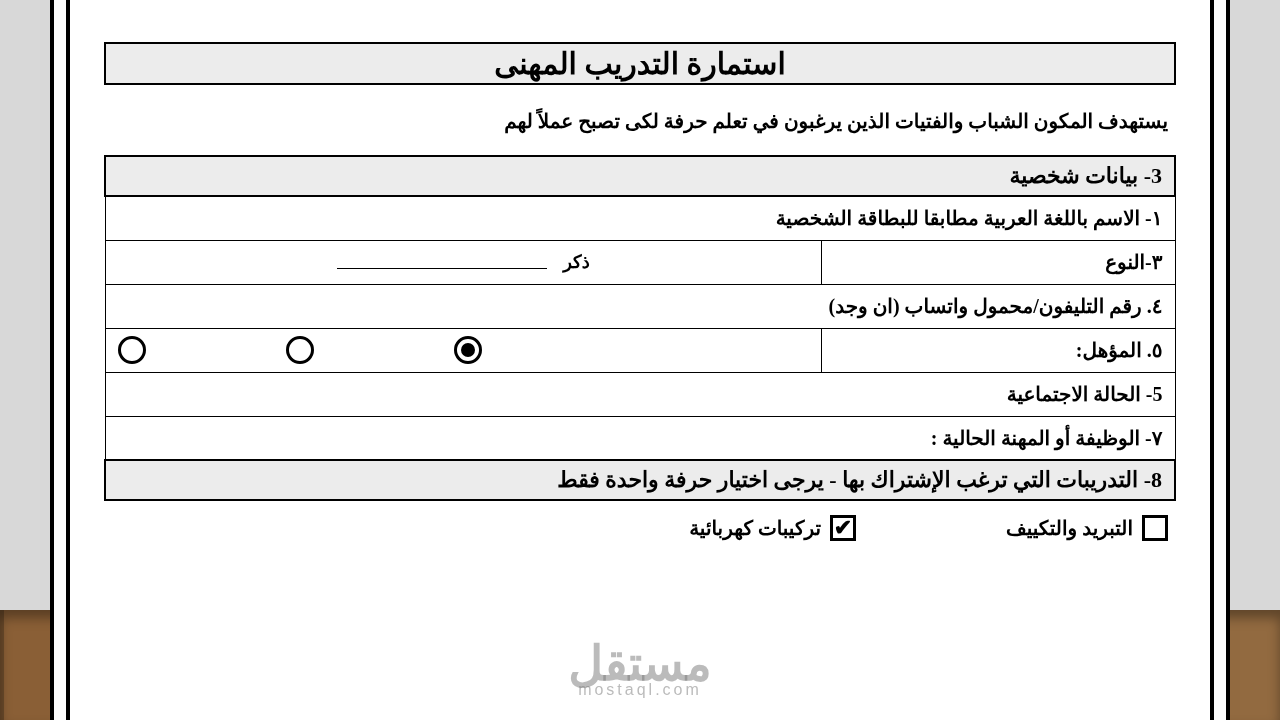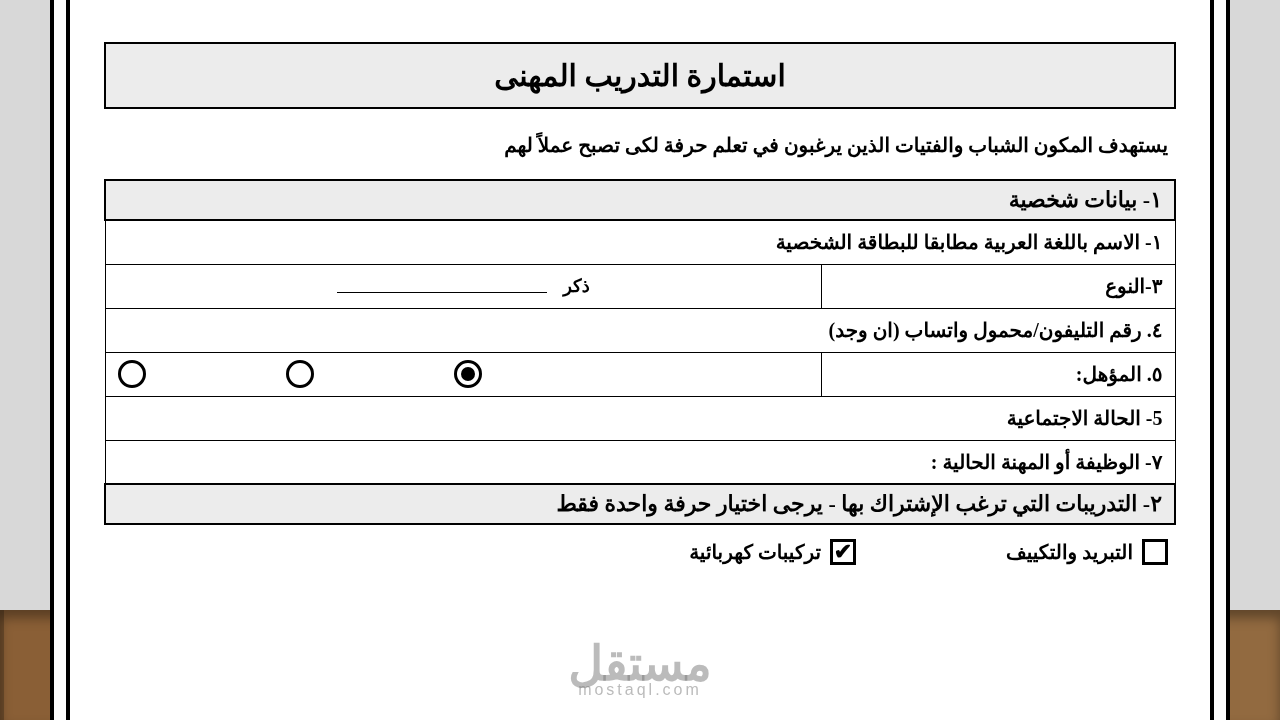--- a/index.html
+++ b/index.html
@@ -35,21 +35,21 @@
   .side-accent-l, .side-accent-r {
     position: absolute; top: 0; bottom: 0; width: 4px; background: #000;
   }
   .side-accent-l { left: 12px; }
   .side-accent-r { right: 12px; }
 
   .title-box {
     border: 2px solid #000;
     background: #ececec;
     text-align: center;
-    padding: 14px 10px;
+    padding: 2px 10px;
     margin-top: 28px;
   }
   .title-box h1 {
     font-size: 30px; font-weight: 700;
   }
   .intro {
     text-align: right;
     font-size: 20px;
     font-weight: 700;
     margin: 24px 8px 22px 8px;
@@ -139,21 +139,21 @@
 
     <div class="title-box">
       <h1>استمارة التدريب المهنى</h1>
     </div>
 
     <p class="intro">يستهدف المكون الشباب والفتيات الذين يرغبون في تعلم حرفة لكى تصبح عملاً لهم</p>
 
     <table class="form">
       <tbody>
           <tr>
-        <th class="section" colspan="2">١- بيانات شخصية</th>
+        <th class="section" colspan="2">3- بيانات شخصية</th>
       </tr>
       <tr>
         <td colspan="2">١- الاسم باللغة العربية مطابقا للبطاقة الشخصية</td>
       </tr>
       <tr>
         <td style="width:33%;">٣-النوع</td>
         <td class="gender-cell valcell">
           <span class="gender-line">
             <span class="gtext">ذكر</span>
             <span class="blank"></span>
@@ -173,21 +173,21 @@
           </div>
         </td>
       </tr>
       <tr>
         <td colspan="2">5- الحالة الاجتماعية</td>
       </tr>
       <tr>
         <td colspan="2">٧- الوظيفة أو المهنة الحالية :</td>
       </tr>
       <tr>
-        <th class="section" colspan="2">٢-  التدريبات التي ترغب الإشتراك بها -  يرجى اختيار حرفة واحدة فقط</th>
+        <th class="section" colspan="2">8-  التدريبات التي ترغب الإشتراك بها -  يرجى اختيار حرفة واحدة فقط</th>
       </tr>
     </tbody>
       </table>
 
     <div class="choices">
       <div class="choice">
         <span class="cbox"></span>
         <span>التبريد والتكييف</span>
       </div>
       <div class="choice">

